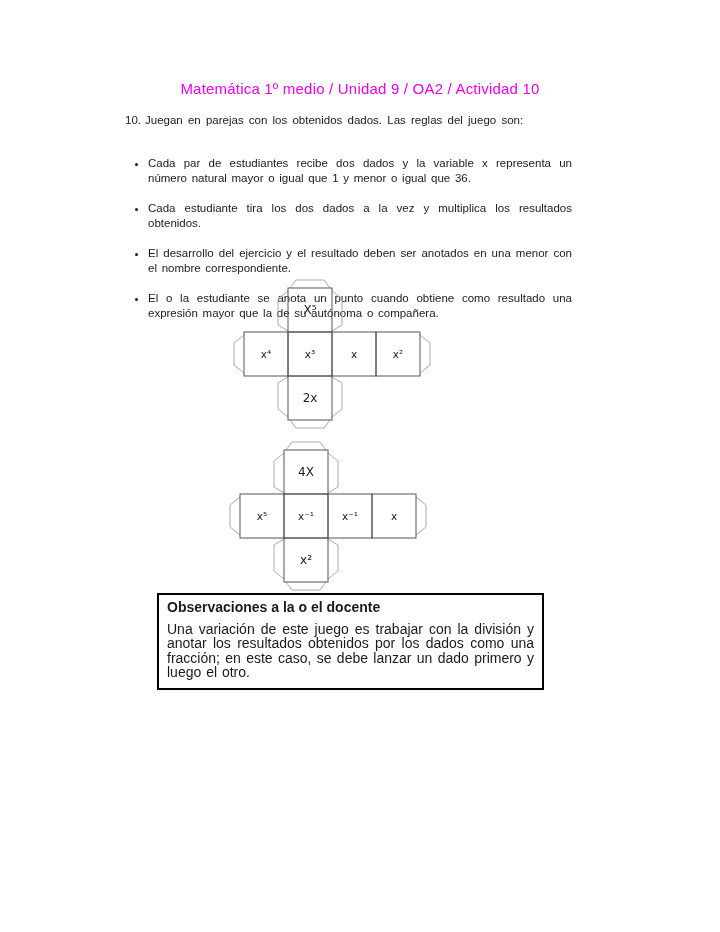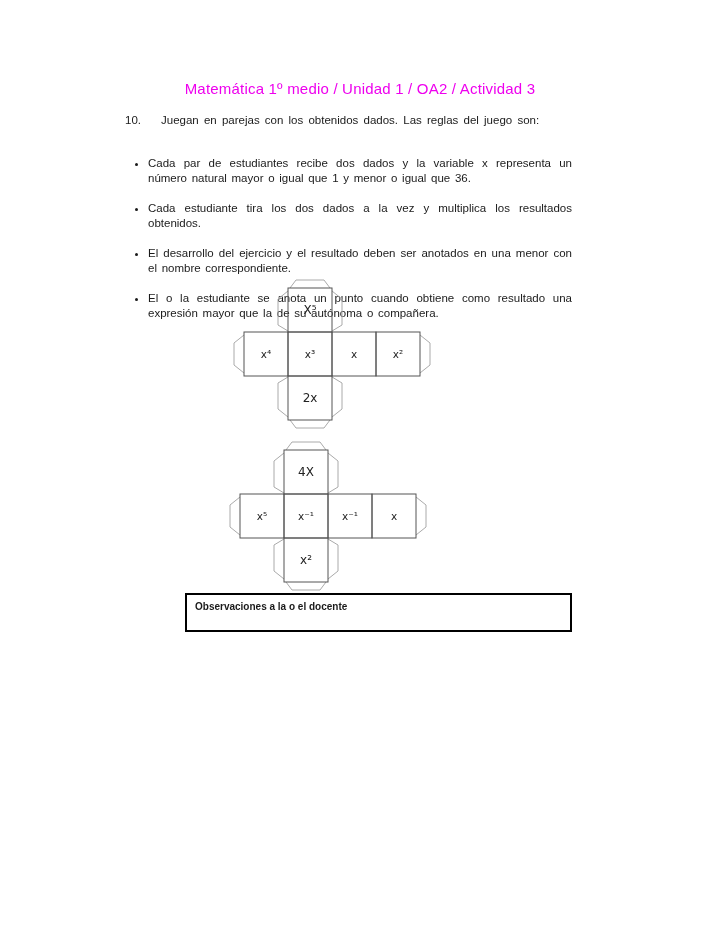--- a/index.html
+++ b/index.html
@@ -18,21 +18,21 @@
     font-size:15px;font-weight:400;
     color:#ee00ee;
     letter-spacing:.2px;
   }
 
   .item-line{
     position:absolute;top:113px;left:125px;width:428px;
     font-size:11.5px;line-height:15px;
     word-spacing:2px;
   }
-  .item-number{margin-right:20px;}
+  .item-number{margin-right:4px;}
 
   ul.rules{
     position:absolute;top:140px;left:127px;width:424px;
     margin:0;padding:0 0 0 21px;
     font-size:11.5px;line-height:14.5px;
     list-style:disc outside;
   }
   ul.rules li{
     margin:16px 0 3px 0;
     text-align:justify;
@@ -50,32 +50,32 @@
     fill:#222;text-anchor:middle;
   }
   .net .lbl-big{font-size:12px;}
   .net .lbl-small{font-size:10.5px;}
 
   .notes-box{
     position:absolute;left:157px;top:593px;width:367px;
     border:2px solid #000;
     background:#fff;
     padding:5px 8px 8px 8px;
-    font-size:10px;line-height:14.5px;margin-left:28px;
+    font-size:14px;line-height:14.5px;
   }
   .notes-title{font-weight:700;margin:0 0 7px 0;}
   .notes-box p{margin:0 0 9px 0;text-align:justify;word-spacing:1px;}
   .notes-box p:last-child{margin-bottom:0;}
 </style>
 </head>
 <body>
 
 <div class="page">
 
-  <h1 class="doc-title">Matemática 1º medio / Unidad 1 / OA2 / Actividad 3</h1>
+  <h1 class="doc-title">Matemática 1º medio / Unidad 9 / OA2 / Actividad 10</h1>
 
   <div class="item-line">
     <span class="item-number">10.</span><span>Juegan en parejas con los obtenidos dados. Las reglas del juego son:</span>
   </div>
 
   <ul class="rules">
     <li><span>Cada par de estudiantes recibe dos dados y la variable x representa un número natural mayor o igual que 1 y menor o igual que 36.</span></li>
     <li><span>Cada estudiante tira los dos dados a la vez y multiplica los resultados obtenidos.</span></li>
     <li><span>El desarrollo del ejercicio y el resultado deben ser anotados en una menor con el nombre correspondiente.</span></li>
     <li><span>El o la estudiante se anota un punto cuando obtiene como resultado una expresión mayor que la de su autónoma o compañera.</span></li>
@@ -133,15 +133,16 @@
       <text class="lbl-small" x="34" y="80">x⁵</text>
       <text class="lbl-small" x="78" y="80">x⁻¹</text>
       <text class="lbl-small" x="122" y="80">x⁻¹</text>
       <text class="lbl-small" x="166" y="80">x</text>
       <text class="lbl-big" x="78" y="124">x²</text>
     </svg>
   </div>
 
   <div class="notes-box">
     <div class="notes-title">Observaciones a la o el docente</div>
+    <p>Una variación de este juego es trabajar con la división y anotar los resultados obtenidos por los dados como una fracción; en este caso, se debe lanzar un dado primero y luego el otro.</p>
   </div>
 
 </div>
 
 </body></html>

